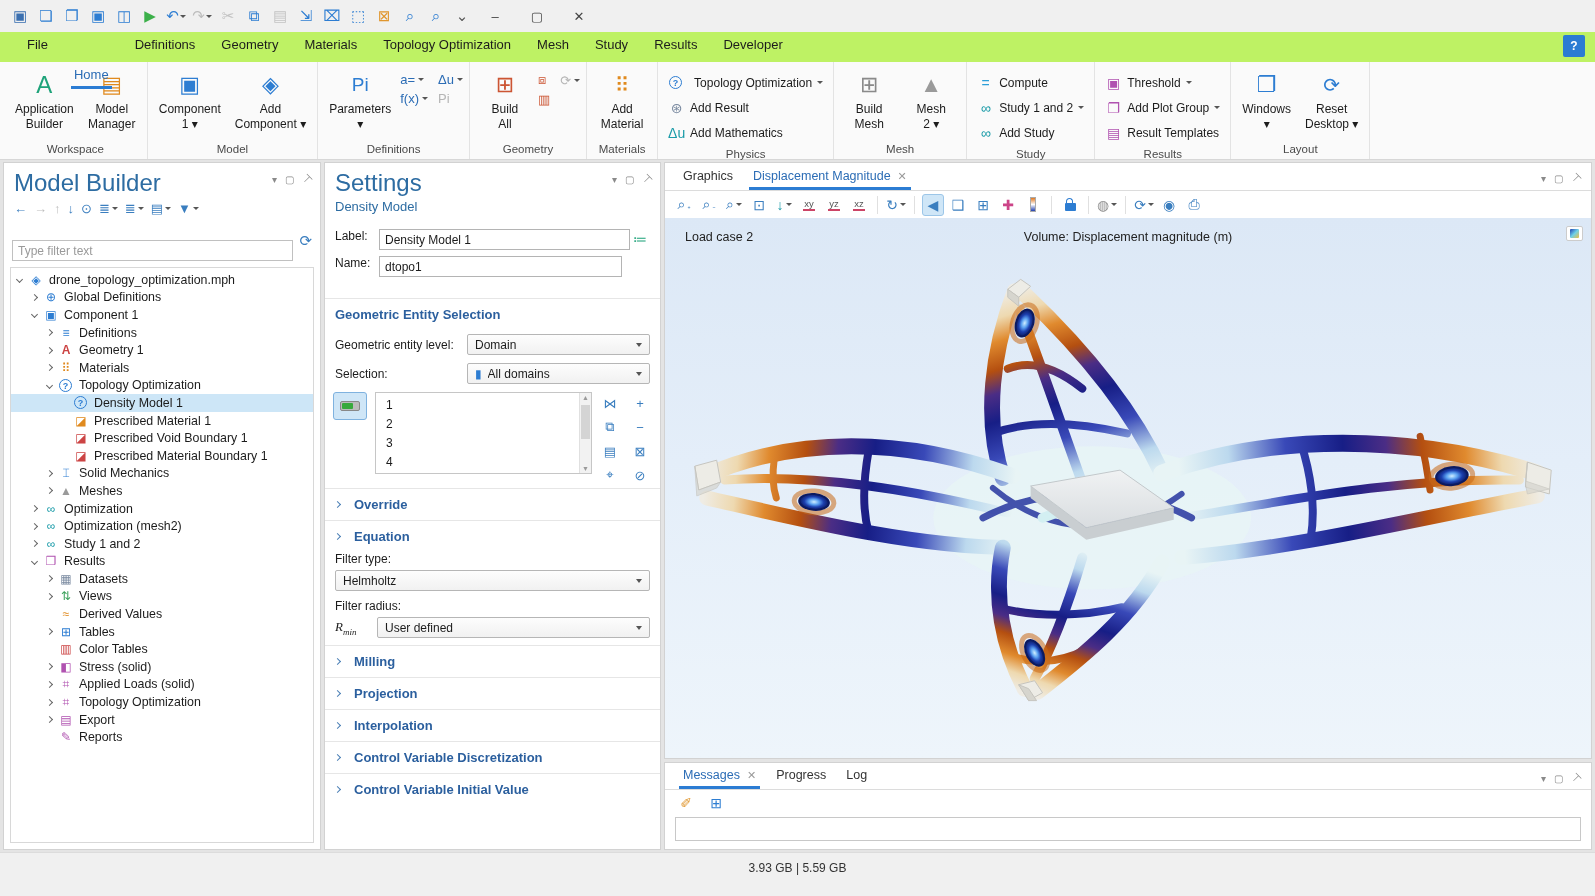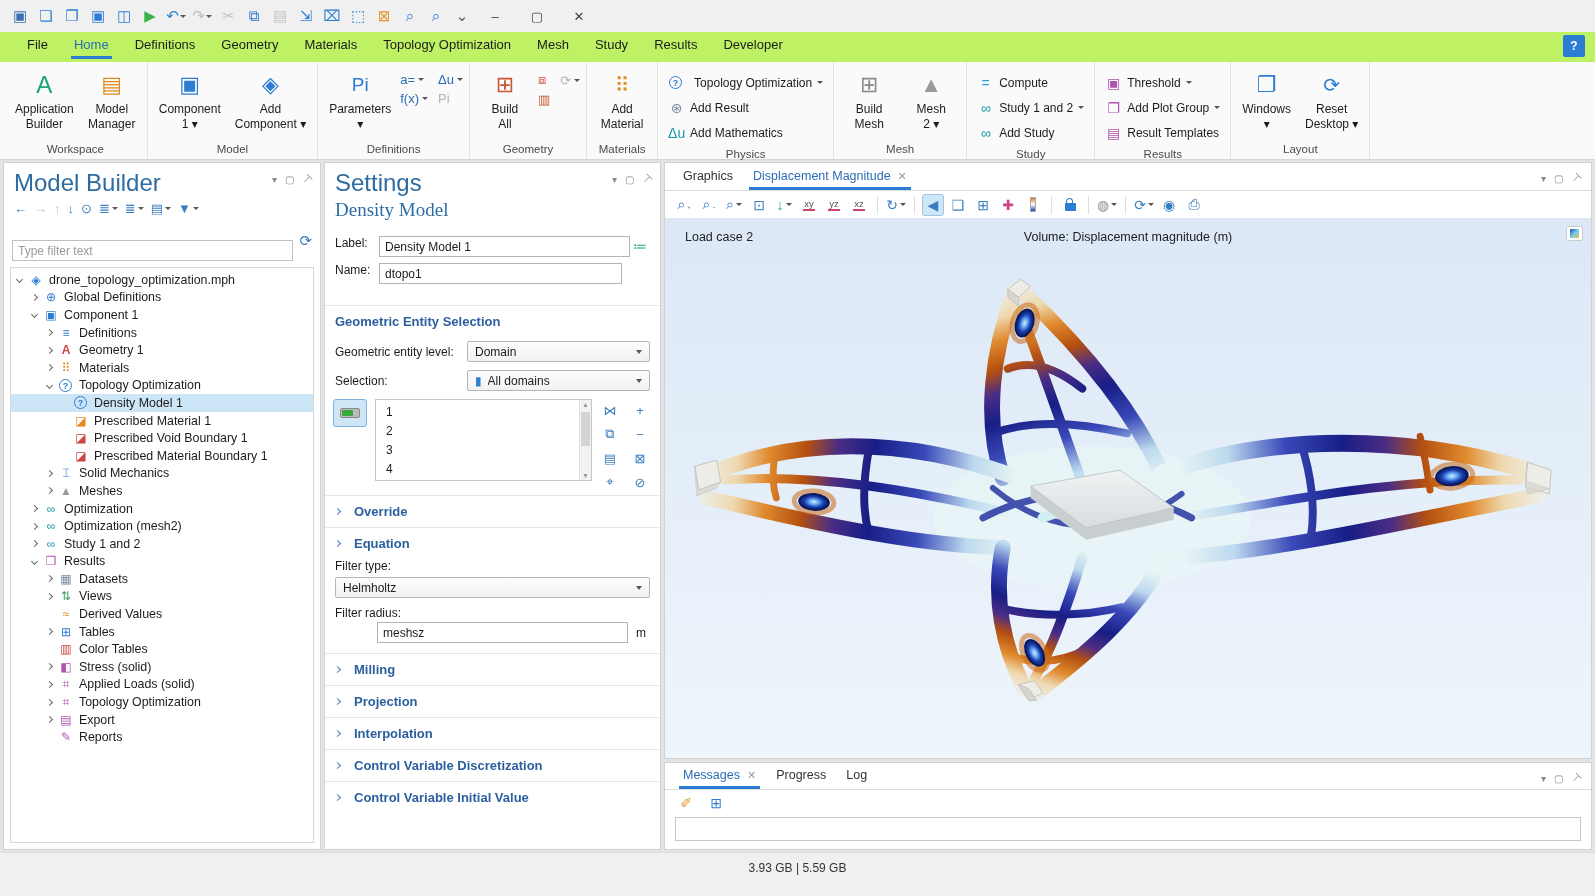--- a/index.html
+++ b/index.html
@@ -8,21 +8,21 @@
   .titlebar { height:32px; background:#f0f0f0; display:flex; align-items:center; padding:0 8px; }
   .qat { display:flex; align-items:center; gap:2px; }
   .qbtn { min-width:24px; height:24px; display:flex; align-items:center; justify-content:center;
     font-size:15px; border-radius:3px; cursor:default; }
   .qbtn .dd { margin-left:1px; }
   .title-text { flex:1; text-align:left; padding-left:150px; color:#333; font-size:12.5px; }
   .wctrl { display:flex; }
   .wbtn { width:42px; height:28px; display:flex; align-items:center; justify-content:center; color:#444; font-size:13px; }
   .menubar { height:30px; background:#bef264; display:flex; align-items:flex-start; padding:0 14px; position:relative; }
   .mtab { padding:5px 13px 7px; font-size:13px; color:#1c1c1c; position:relative; cursor:default; }
-  .mtab.active { color:#2b6cb5; }
+  .mtab.active { color:#2b6cb5;margin-top:30px; }
   .mtab.active::after { content:""; position:absolute; left:10px; right:10px; bottom:0; height:3px; background:#2b7cd3; }
   .help-btn { position:absolute; right:10px; top:3px; width:22px; height:22px; background:#2b7cd3; color:#fff;
     display:flex; align-items:center; justify-content:center; font-weight:bold; border-radius:2px; }
   .ribbon { height:98px; background:#fafafa; border-bottom:1px solid #d7d7d7; display:flex; padding:0 4px; }
   .rgroup { display:flex; flex-direction:column; border-right:1px solid #e3e3e3; padding:4px 6px 0; }
   .rgroup-body { flex:1; display:flex; align-items:flex-start; gap:4px; }
   .rgroup-label { text-align:center; color:#4a4a4a; font-size:11.5px; padding:3px 0 4px; }
   .bigbtn { display:flex; flex-direction:column; align-items:center; justify-content:flex-start;
     min-width:58px; padding:4px 5px 2px; border-radius:3px; }
   .bigbtn .bicon { height:30px; display:flex; align-items:center; justify-content:center; font-size:24px; }
@@ -54,21 +54,21 @@
   .trow.selected { background:#cde6f7; }
   .chev { display:inline-block; width:5px; height:5px; border-right:1.4px solid #666; border-bottom:1.4px solid #666;
     transform:rotate(-45deg); margin-right:6px; flex:none; }
   .chev.down { transform:rotate(45deg); }
   .chev.none { border-color:transparent; }
   .ticon { width:16px; text-align:center; margin-right:5px; font-size:12px; flex:none; }
   .ticon.circ { width:13px; height:13px; line-height:12px; border:1.3px solid #2d7dd2; border-radius:50%;
     color:#2d7dd2; font-size:9px; font-weight:bold; margin:0 7px 0 1px; }
   .tlabel { font-size:12.4px; }
   .settings-panel { width:337px; }
-  .settings-sub { color:#2d6ca2; font-size:19px; padding:0 10px 8px;font-family:Liberation Serif, serif; }
+  .settings-sub { color:#2d6ca2; font-size:13px; padding:0 10px 8px; }
   .sbody { flex:1; overflow:hidden; padding:4px 0 0; }
   .frow { display:flex; align-items:flex-start; padding:3px 10px; }
   .flabel { width:44px; flex:none; }
   .tinput { flex:1; height:21px; border:1px solid #b4b4b4; background:#fff; padding:0 5px; font-size:12px;
     font-family:"Liberation Sans",sans-serif; color:#1c1c1c; }
   .sidebtn { width:20px; height:20px; border:1px solid transparent; display:flex; align-items:center; justify-content:center;
     color:#1fa37a; font-size:14px; }
   .sec-head { display:flex; align-items:center; gap:8px; padding:8px 10px; border-top:1px solid #e6e6e6; }
   .sec-head .chev { border-color:#4a7fb5; }
   .sec-title { color:#2b5f9e; font-size:13px; font-weight:bold; }
@@ -680,24 +680,26 @@
       </div>
       <div class="formrow" style="padding-top:0;">
         <div class="combo">
           <span class="val">Helmholtz</span>
             <span class="caret"></span>
         </div>
       </div>
       <div class="formrow" style="padding-bottom:0;">
         <span>Filter radius:</span>
       </div>
-      <div class="formrow" style="padding-top:2px;">
-        <span class="rmin"></span>
-        <input class="tinput" value="meshsz" style="">
-        <span class="unit">m</span>
+      <div class="formrow" style="padding-bottom:1px;">
+        <span class="rmin"><span>R</span><sub>min</sub></span>
+        <div class="combo">
+          <span class="val">User defined</span>
+            <span class="caret"></span>
+        </div>
       </div>
       <div id="sections-after" style="margin-top:6px;">
           <div class="sec-head">
             <span class="chev" style="border-color: rgb(74, 127, 181);"></span>
             <span class="sec-title">Milling</span>
           </div>
           <div class="sec-head">
             <span class="chev" style="border-color: rgb(74, 127, 181);"></span>
             <span class="sec-title">Projection</span>
           </div>

